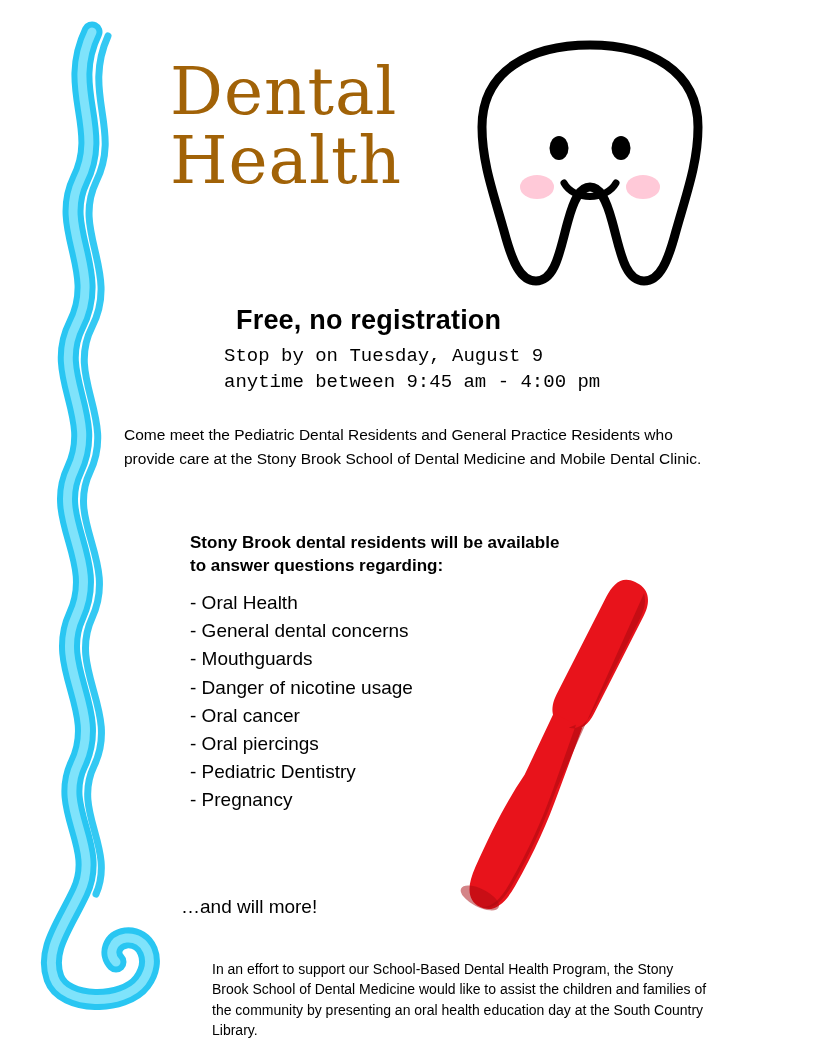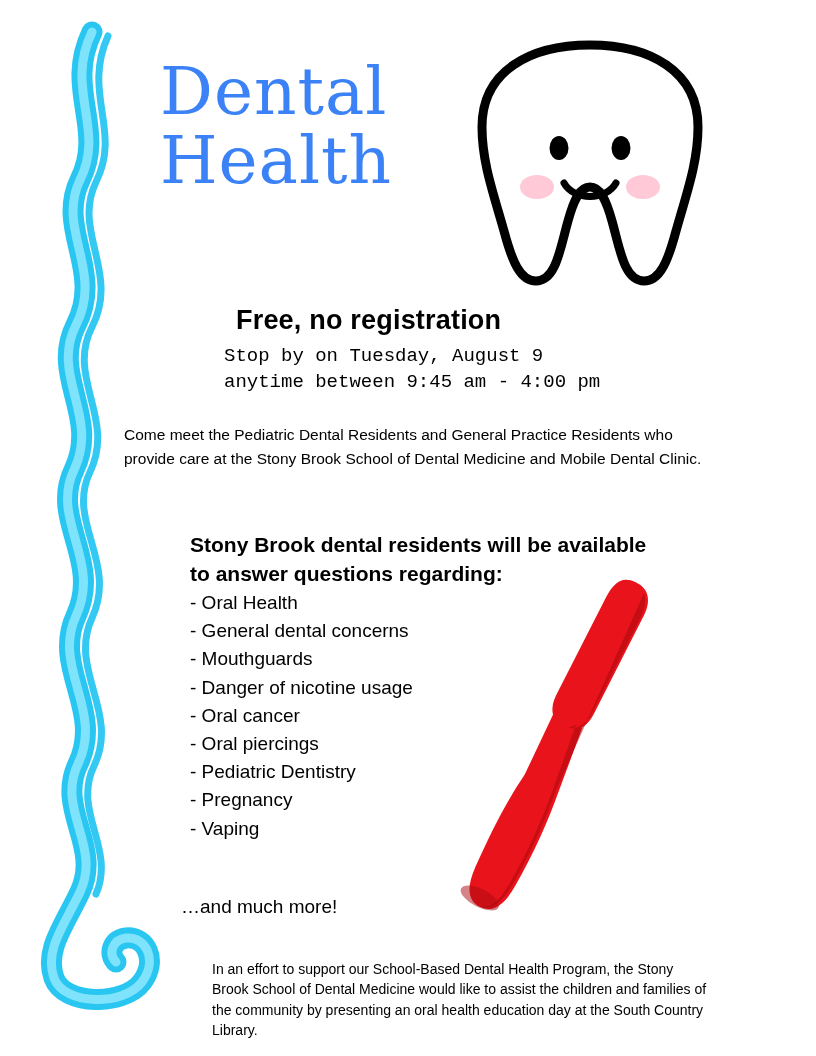--- a/index.html
+++ b/index.html
@@ -40,29 +40,29 @@
     position: absolute;
     left: 430px;
     top: 555px;
     width: 270px;
     height: 400px;
   }
 
   
   .title {
     position: absolute;
-    left: 160px;
+    left: 170px;
     top: 58px;
     width: 330px;
     font-family: "DejaVu Serif", serif;
     font-weight: 400;
     font-size: 66px;
     line-height: 1.02;
     letter-spacing: 1px;
-    color: #3b82f6;
+    color: #a16207;
   }
   .title .line2 { display: block; margin-top: 2px; }
 
   
   .free-line {
     position: absolute;
     left: 236px;
     top: 305px;
     font-size: 27px;
     font-weight: bold;
@@ -86,21 +86,21 @@
     font-size: 15.5px;
     line-height: 1.55;
   }
 
   
   .list-heading {
     position: absolute;
     left: 190px;
     top: 531px;
     width: 540px;
-    font-size: 21px;
+    font-size: 17px;
     font-weight: bold;
     line-height: 1.38;
   }
 
   
   .topics {
     position: absolute;
     left: 190px;
     top: 589px;
     width: 330px;
@@ -230,18 +230,17 @@
 
 <ul class="topics">
   <li>- Oral Health</li>
   <li>- General dental concerns</li>
   <li>- Mouthguards</li>
   <li>- Danger of nicotine usage</li>
   <li>- Oral cancer</li>
   <li>- Oral piercings</li>
   <li>- Pediatric Dentistry</li>
   <li>- Pregnancy</li>
-  <li>- Vaping</li>
 </ul>
 
-<div class="more">…and much more!</div>
+<div class="more">…and will more!</div>
 
 <div class="footer">In an effort to support our School-Based Dental Health Program, the Stony Brook School of Dental Medicine would like to assist the children and families of the community by presenting an oral health education day at the South Country Library.</div>
 
 </body></html>

